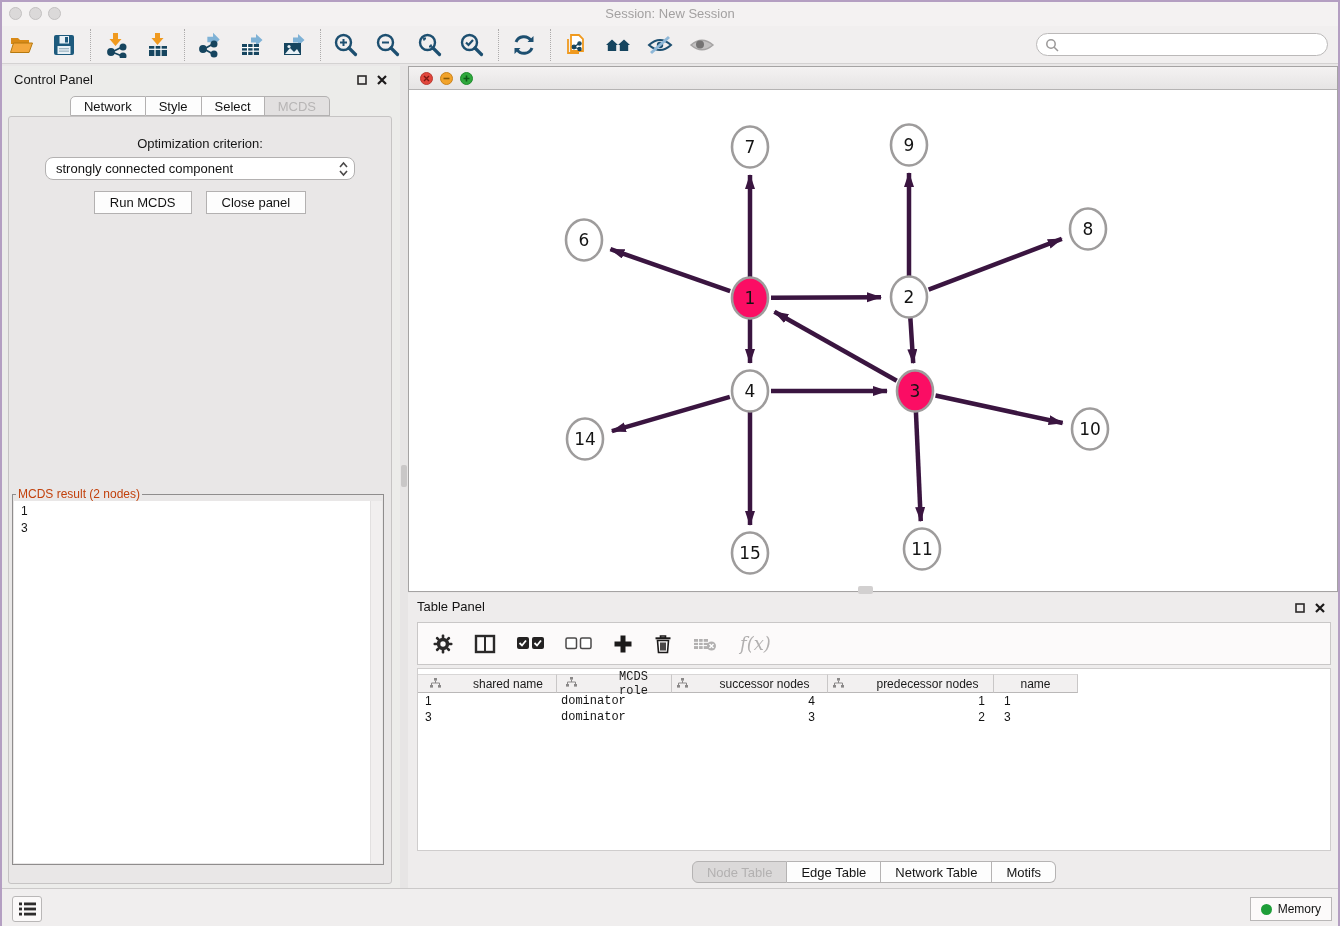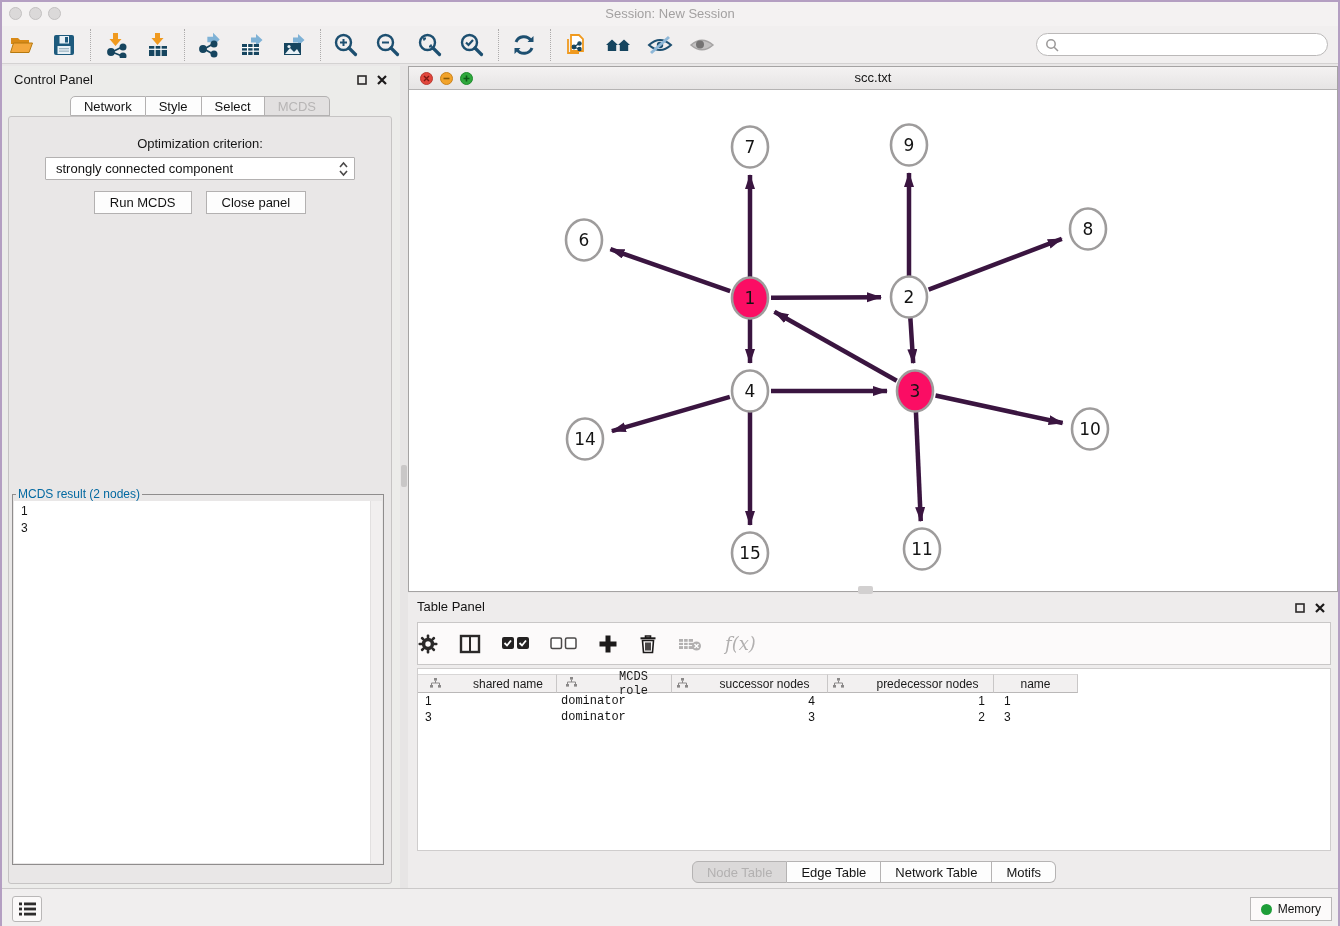--- a/index.html
+++ b/index.html
@@ -32,29 +32,29 @@
   .cp-tabs{position:absolute;left:0;right:0;top:30px;height:21px;display:flex;justify-content:center;}
   .cp-tab{height:20px;border:1px solid #b3b1b1;border-left:none;background:#fdfdfd;color:#121212;
        font-size:13px;display:flex;align-items:center;justify-content:center;padding:0 13px;box-sizing:border-box;}
   .cp-tab:first-child{border-left:1px solid #b3b1b1;border-top-left-radius:5px;}
   .cp-tab:last-child{border-top-right-radius:5px;}
   .cp-tab.sel{background:#e2e0e0;color:#b7b5b5;}
   .cp-box{position:absolute;left:8px;top:50px;width:384px;height:768px;background:#e9e7e7;
        border:1px solid #c6c4c4;border-radius:3px;box-sizing:border-box;}
   .cp-opt-label{position:absolute;left:0;right:0;top:19px;text-align:center;font-size:13px;color:#161616;}
   .cp-combo{position:absolute;left:36px;top:40px;width:310px;height:23px;background:#ffffff;border:1px solid #b3b1b1;
-       border-radius:1px;box-sizing:border-box;display:flex;align-items:center;font-size:13px;color:#121212;
+       border-radius:8px;box-sizing:border-box;display:flex;align-items:center;font-size:13px;color:#121212;
        padding-left:10px;cursor:default;}
   .cp-combo .stepper{position:absolute;right:6px;top:3px;}
   .cp-btn-row{position:absolute;left:0;right:0;top:74px;display:flex;justify-content:center;gap:14px;}
   .mac-btn{height:23px;background:#fdfdfd;border:1px solid #b3b1b1;border-radius:0;font-size:13px;color:#121212;
        padding:0 15px;font-family:"Liberation Sans",sans-serif;}
   .result-fieldset{position:absolute;left:3px;top:370px;width:372px;height:378px;margin:0;padding:0;
        border:1px solid #8f8d8d;background:transparent;box-sizing:border-box;}
-  .result-fieldset legend{font-size:12px;color:#0369a1;margin-left:3px;padding:0 2px;margin-top:20px;}
+  .result-fieldset legend{font-size:12px;color:#c2410c;margin-left:3px;padding:0 2px;margin-top:20px;}
   .result-area{position:absolute;left:1px;right:1px;top:0px;bottom:1px;background:#ffffff;overflow:hidden;}
   .result-lines{position:absolute;left:7px;top:2px;font-size:12px;line-height:17px;color:#141414;white-space:pre;}
   .result-scrollbar{position:absolute;right:0;top:0;bottom:0;width:11px;background:#f1efef;border-left:1px solid #e2e0e0;}
 
   
   .v-splitter{position:absolute;left:400px;top:66px;width:8px;height:822px;background:#e7e5e5;}
   .v-handle{position:absolute;left:1px;top:399px;width:6px;height:22px;background:#c9c7c7;border-radius:2px;}
   .h-handle{position:absolute;left:858px;top:586px;width:15px;height:8px;background:#d2d0d0;border-radius:2px;z-index:5;}
 
   
@@ -63,21 +63,21 @@
   .net-titlebar{position:absolute;left:0;top:0;right:0;height:22px;background:linear-gradient(#f4f2f2,#e6e4e4);
        border-bottom:1px solid #b5b3b3;}
   .net-title{position:absolute;left:0;right:0;top:3px;text-align:center;font-size:13px;color:#141414;}
   .net-light{position:absolute;top:4px;}
   .nl1{left:11px}.nl2{left:31px}.nl3{left:51px}
   .net-canvas{position:absolute;left:0;top:22px;}
 
   
   .table-panel{position:absolute;left:408px;top:593px;width:932px;height:295px;background:#eeecec;}
   .tp-toolbar{position:absolute;left:9px;right:9px;top:29px;height:43px;background:#fcfafa;
-       border:1px solid #c9c7c7;box-sizing:border-box;display:flex;align-items:center;padding-left:0;gap:21px;}
+       border:1px solid #c9c7c7;box-sizing:border-box;display:flex;align-items:center;padding-left:15px;gap:21px;}
   .tp-ico{display:flex;align-items:center;justify-content:center;}
   .fx-label{font-family:"DejaVu Serif",serif;font-style:italic;font-size:18px;color:#b2b0b0;margin-left:2px;}
   .tp-table{position:absolute;left:9px;right:9px;top:75px;height:183px;background:#ffffff;
        border:1px solid #cfcdcd;box-sizing:border-box;overflow:hidden;}
   .thead{display:flex;margin-top:5px;}
   .th{height:19px;background:#f2f0f0;border-right:1px solid #c9c7c7;border-top:1px solid #d8d6d6;
        border-bottom:1px solid #bab8b8;box-sizing:border-box;display:flex;align-items:center;font-size:12px;color:#1a1a1a;gap:27px;}
   .th .hicon{margin-left:5px;}
   .th .hlabel{flex:1;text-align:center;padding-right:8px;}
   .trow{display:flex;height:16px;align-items:center;font-size:12px;color:#121212;}
@@ -327,21 +327,20 @@
           <circle cx="6.5" cy="6.5" r="6" fill="#f2a32a" stroke="#ca831c"></circle>
           <line x1="3.5" y1="6.5" x2="9.5" y2="6.5" stroke="#8a5a07" stroke-width="1.6"></line>
         </svg>
     </span>
     <span class="net-light nl3">
       <svg width="13" height="13" viewBox="0 0 13 13">
           <circle cx="6.5" cy="6.5" r="6" fill="#2fa83c" stroke="#1f8a2d"></circle>
           <path d="M3.5,6.5 h6 M6.5,3.5 v6" stroke="#0f5a18" stroke-width="1.6"></path>
         </svg>
     </span>
-    <div class="net-title">scc.txt</div>
   </div>
   <svg class="net-canvas" width="928" height="503" viewBox="0 0 928 503">
     <defs>
       <marker id="arrowhead" markerUnits="userSpaceOnUse" markerWidth="20" markerHeight="14" refX="14" refY="5" orient="auto">
         <path d="M0,0 L15,5 L0,10 Z" fill="#3a1540"></path>
       </marker>
     </defs>
     <g id="edge-layer">
         <line x1="341" y1="188" x2="341" y2="86" stroke="#3a1540" stroke-width="4.5" marker-end="url(#arrowhead)"></line>
         <line x1="321.1752536154717" y1="202.07328138371903" x2="201.43299517937103" y2="160.23562482170794" stroke="#3a1540" stroke-width="4.5" marker-end="url(#arrowhead)"></line>

